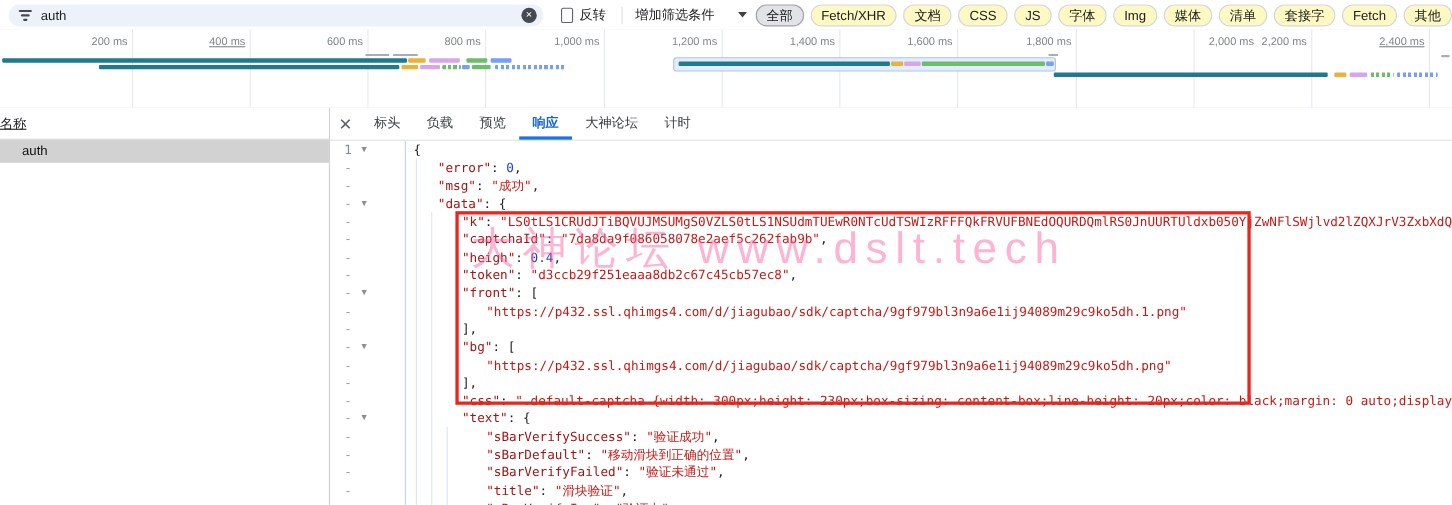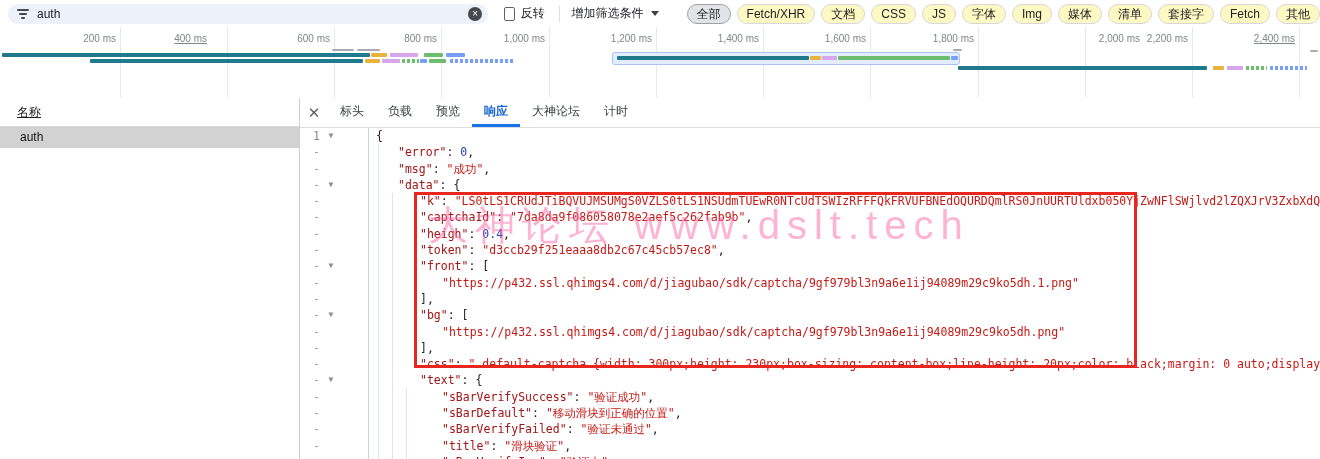--- a/index.html
+++ b/index.html
@@ -12,37 +12,37 @@
                display:flex;align-items:center;padding:0 8px;box-sizing:border-box;}
   .funnel{display:inline-block;width:13px;margin-right:8px;}
   .funnel i{display:block;height:2px;background:#454a50;margin:2px auto;border-radius:1px;}
   .funnel i:nth-child(1){width:12px}.funnel i:nth-child(2){width:8px}.funnel i:nth-child(3){width:4px}
   #filter-text{color:#202124;}
   #clear-btn{position:absolute;right:6px;top:3px;width:14px;height:14px;border-radius:50%;background:#464a50;
              color:#fff;font-size:10px;line-height:14px;text-align:center;cursor:pointer;}
   .cb{width:12px;height:12px;border:1.5px solid #5f6368;border-radius:2px;margin-left:16px;background:#fff;}
   .tb-label{margin-left:6px;white-space:nowrap;}
   .tb-sep{width:1px;height:16px;background:#dcdee2;margin:0 12px 0 14px;}
-  #more-filters{display:flex;align-items:center;white-space:nowrap;cursor:pointer;}
+  #more-filters{display:flex;align-items:center;white-space:nowrap;cursor:pointer;gap:14px;}
   .caret{width:0;height:0;border-left:4px solid transparent;border-right:4px solid transparent;
          border-top:5px solid #3c4043;margin-left:7px;}
-  #chips{display:flex;align-items:center;gap:6px;margin-left:28px;}
+  #chips{display:flex;align-items:center;gap:6px;margin-left:8px;}
   .chip{height:18px;line-height:18px;padding:0 9px;border:1px solid #d5d7db;border-radius:10px;background:#fef9c3;
         white-space:nowrap;cursor:pointer;}
   .chip.sel{background:#e2e3e7;border-color:#9da2a9;}
   
   #overview{position:absolute;left:0;top:27px;width:1320px;height:71px;background:#fff;border-bottom:1px solid #c9cdd3;}
   .gridline{position:absolute;top:0;bottom:0;width:1px;background:#e4e9f2;}
   .tick-label{position:absolute;top:6px;font-size:10px;color:#80868b;white-space:nowrap;transform:translateX(-100%);}
   .wfseg{position:absolute;height:4px;border-radius:1px;}
   .dash{position:absolute;height:2px;background:#a9adb3;border-radius:1px;}
   #auth-box{position:absolute;border:1px solid #aac3f7;background:#e3edfd;border-radius:3px;}
   
   #names-panel{position:absolute;left:0;top:98px;width:300px;height:361px;border-right:1px solid #cdcfd4;background:#fff;box-sizing:border-box;}
-  #names-header{height:28px;line-height:28px;padding-left:17px;border-bottom:1px solid #dadce0;color:#202124;background:#fff;text-decoration:underline;}
+  #names-header{height:28px;line-height:28px;padding-left:0;border-bottom:1px solid #dadce0;color:#202124;background:#fff;text-decoration:underline;}
   .req-row{height:21px;line-height:21px;padding-left:20px;background:#d2d2d2;color:#111;cursor:pointer;}
   #detail{position:absolute;left:300px;top:98px;width:1020px;height:361px;background:#fff;}
   #tabbar{height:29px;display:flex;align-items:center;border-bottom:1px solid #dadce0;}
   #close-x{width:28px;text-align:center;font-size:15px;color:#5f6368;cursor:pointer;}
   .tab{padding:0 12px;height:29px;line-height:27px;color:#3c4043;cursor:pointer;box-sizing:border-box;white-space:nowrap;}
   .tab.active{color:#1967d2;border-bottom:3px solid #1a73e8;font-weight:bold;}
   
   #code{position:absolute;left:0;top:30px;width:1020px;height:331px;overflow:hidden;
         font-family:"DejaVu Sans Mono","Liberation Mono",monospace;font-size:11.5px;background:#fff;}
   .vline{position:absolute;width:1px;background:#dbe4f6;}
@@ -93,21 +93,21 @@
         <span class="chip">套接字</span>
         <span class="chip">Fetch</span>
         <span class="chip">其他</span>
       </div>
   </div>
 
   <div id="overview">
       <div class="gridline" style="left: 120px;"></div>
       <div class="tick-label" style="left: 116px;">200 ms</div>
       <div class="gridline" style="left: 227px;"></div>
-      <div class="tick-label" style="left: 207px; text-decoration: underline;">400 ms</div>
+      <div class="tick-label" style="left: 223px; text-decoration: underline;">400 ms</div>
       <div class="gridline" style="left: 334px;"></div>
       <div class="tick-label" style="left: 330px;">600 ms</div>
       <div class="gridline" style="left: 441px;"></div>
       <div class="tick-label" style="left: 437px;">800 ms</div>
       <div class="gridline" style="left: 549px;"></div>
       <div class="tick-label" style="left: 545px;">1,000 ms</div>
       <div class="gridline" style="left: 656px;"></div>
       <div class="tick-label" style="left: 652px;">1,200 ms</div>
       <div class="gridline" style="left: 763px;"></div>
       <div class="tick-label" style="left: 759px;">1,400 ms</div>

